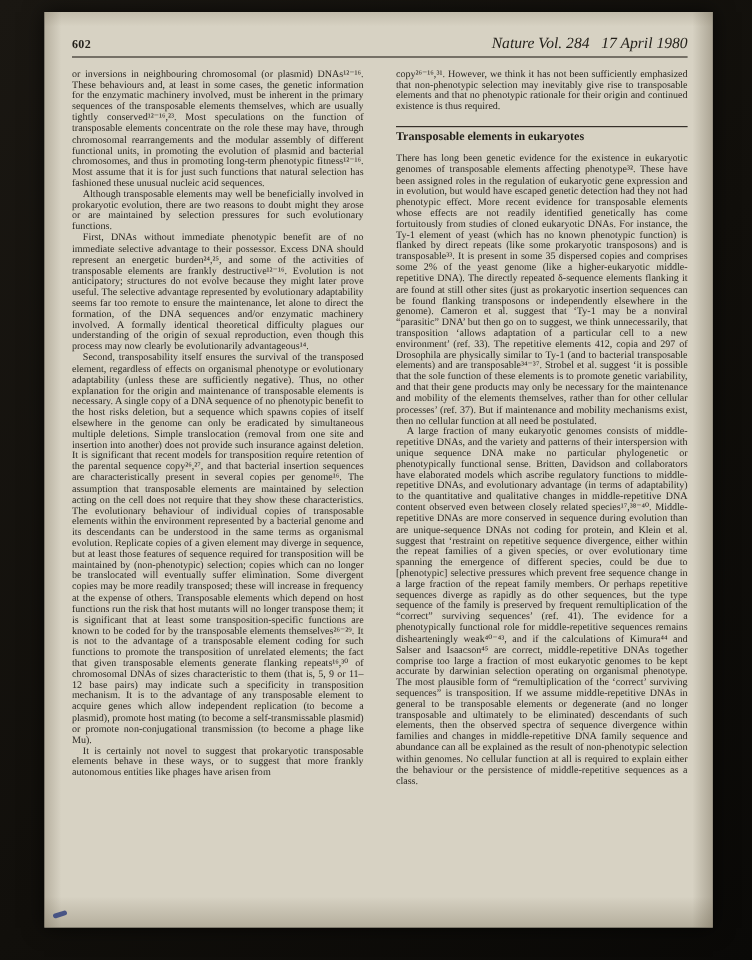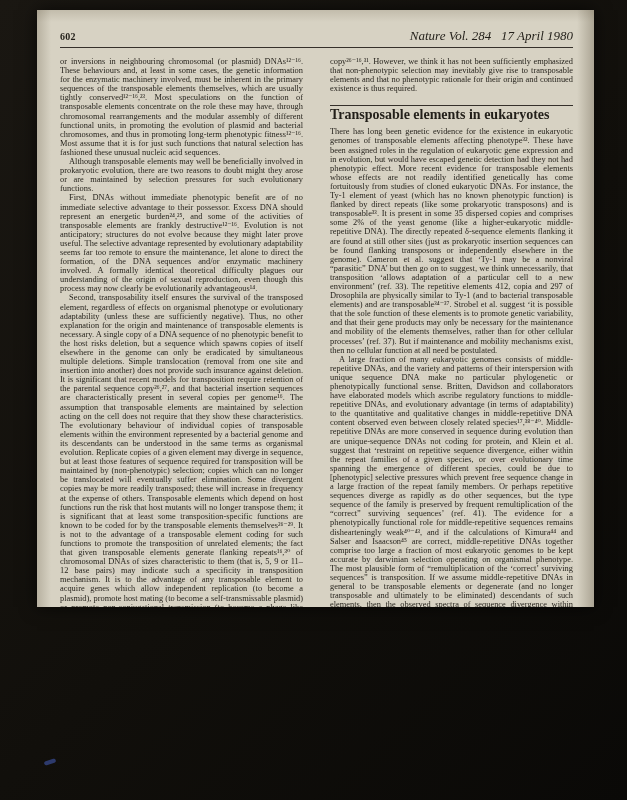--- a/index.html
+++ b/index.html
@@ -10,41 +10,41 @@
     overflow: hidden;
     position: relative;
     font-family: "Liberation Serif", "DejaVu Serif", serif;
   }
   .scan-bg {
     position: absolute; inset: 0;
     background: linear-gradient(135deg, #1a1712 0%, #110f0b 55%, #0a0907 100%);
   }
   .page {
     position: absolute; left: 37px; top: 10px;
-    width: 557px; height: 597px;
+    width: 557px; height: 763px;
     background:
       linear-gradient(to right, rgba(110,100,80,0.30) 0, rgba(0,0,0,0) 14px, rgba(0,0,0,0) 540px, rgba(90,80,60,0.35) 100%),
       linear-gradient(to bottom, rgba(120,110,88,0.22) 0, rgba(0,0,0,0) 12px, rgba(0,0,0,0) 737px, rgba(100,90,66,0.30) 100%),
       #d7d2c3;
     color: #221f19;
     padding: 18px 21px 6px 23px;
     box-shadow: 0 0 16px rgba(0,0,0,0.65);
     overflow: hidden;
   }
   .page-header { display: flex; justify-content: space-between; align-items: baseline; }
   .page-num { font-weight: bold; font-size: 10px; letter-spacing: 0.3px; }
   .journal-ref { font-style: italic; font-size: 13px; white-space: pre; }
   .header-rule { border-top: 1px solid #35302a; margin: 3px 0 9px; }
   .columns { display: flex; gap: 27px; }
   .col { flex: 1 1 0; font-size: 8.4px; line-height: 9.1px; text-align: justify; }
   .col p { margin: 0; text-indent: 9px; }
   .col p.noindent { text-indent: 0; }
   .section-rule { border-top: 1px solid #35302a; margin: 12px 0 0; }
   .section-heading {
-    font-size: 14px; font-weight: bold;
+    font-size: 10px; font-weight: bold;
     margin: 3px 0 6px; line-height: 12px;
     font-family: "Liberation Serif", "DejaVu Serif", serif;
   }
   .blemish {
     position: absolute; left: 44px; top: 760px;
     width: 12px; height: 4px;
     background: #33427e; border-radius: 2px;
     transform: rotate(-18deg); opacity: 0.85;
   }
 </style>

